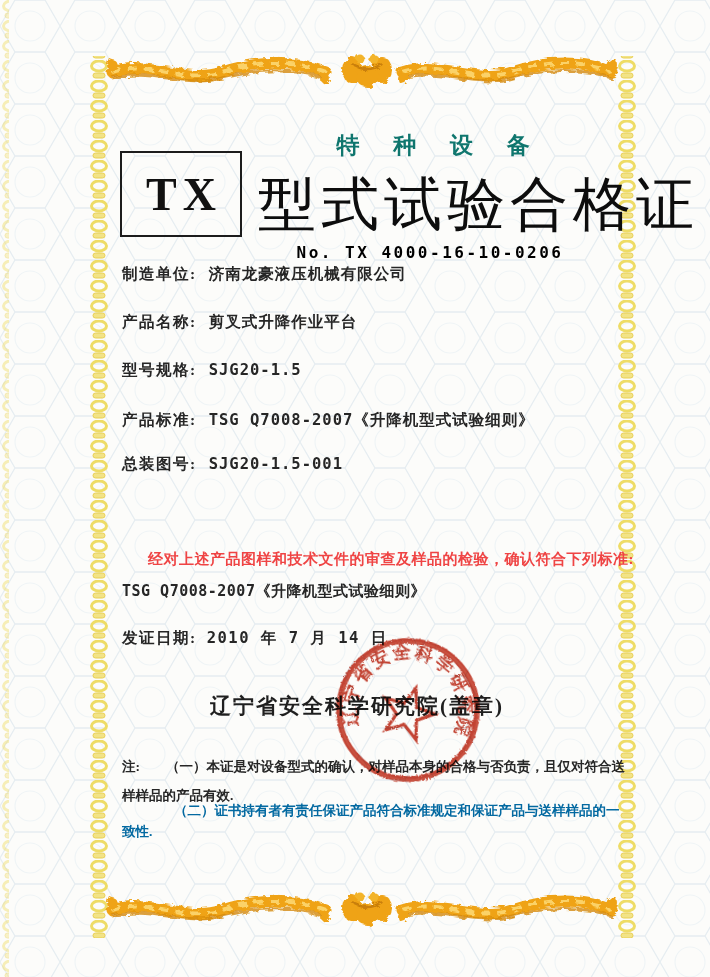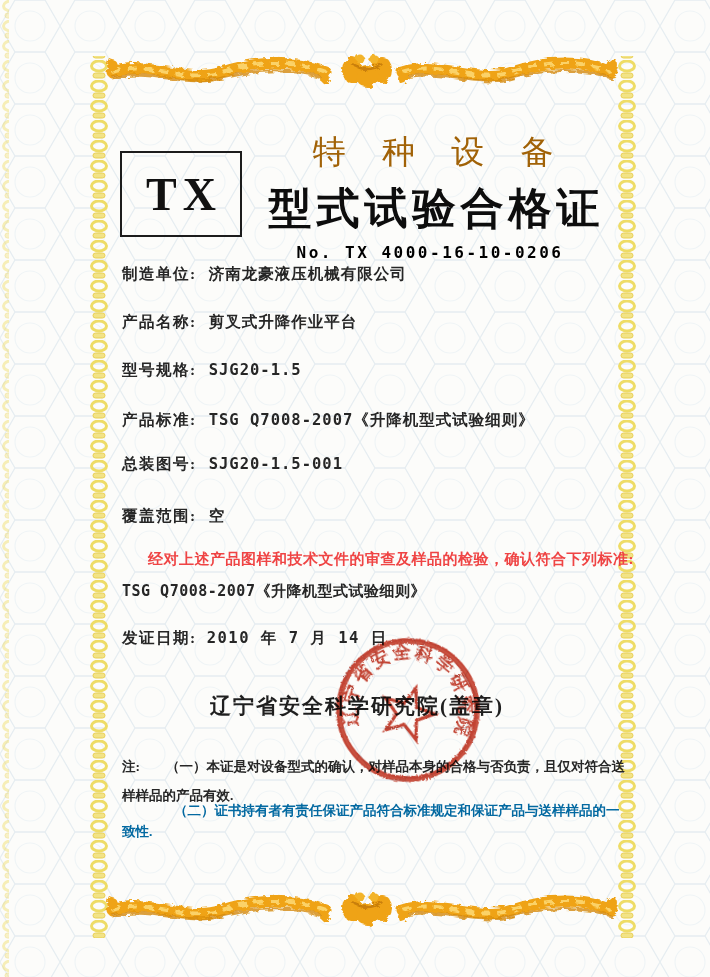--- a/index.html
+++ b/index.html
@@ -24,25 +24,25 @@
     display:flex;align-items:center;justify-content:center;
     background:transparent;
   }
   .tx-box span{
     font-size:46px;font-weight:bold;letter-spacing:6px;
     font-family:"Liberation Serif",serif;color:#111;
     transform:translateX(3px);
   }
   .title-block{left:255px;top:130px;width:360px;text-align:center;}
   .cat-title{
-    font-size:33px;font-weight:normal;letter-spacing:14px;color:#a16207;
+    font-size:23px;font-weight:bold;letter-spacing:14px;color:#0f766e;
     white-space:nowrap;margin-left:10px;
   }
   .main-title{
-    font-size:43px;font-weight:bold;letter-spacing:5px;color:#0d0d0d;
+    font-size:58px;font-weight:normal;letter-spacing:5px;color:#0d0d0d;
     white-space:nowrap;margin-top:5px;margin-left:3px;
   }
   .cert-no{
     left:280px;top:243px;width:300px;text-align:center;
     font-family:"DejaVu Sans Mono","Liberation Mono",monospace;
     font-size:16px;font-weight:bold;letter-spacing:2.5px;color:#000000;
     white-space:nowrap;
   }
 
   
@@ -154,23 +154,20 @@
       <span class="lbl">制造单位:</span><span class="val">济南龙豪液压机械有限公司</span>
     </div>
     <div class="abs field-row" style="top:360px">
       <span class="lbl">型号规格:</span><span class="val">SJG20-1.5</span>
     </div>
     <div class="abs field-row" style="top:410px">
       <span class="lbl">产品标准:</span><span class="val">TSG Q7008-2007《升降机型式试验细则》</span>
     </div>
     <div class="abs field-row" style="top:454px">
       <span class="lbl">总装图号:</span><span class="val">SJG20-1.5-001</span>
-    </div>
-    <div class="abs field-row" style="top:506px">
-      <span class="lbl">覆盖范围:</span><span class="val">空</span>
     </div>
 
     <div class="abs confirm-1">经对上述产品图样和技术文件的审查及样品的检验，确认符合下列标准:</div>
     <div class="abs confirm-2">TSG Q7008-2007《升降机型式试验细则》</div>
 
     <div class="abs date-row">
       <span>发证日期:</span><span class="val">2010 年 7 月 14 日</span>
     </div>
 
     <div class="abs org-line">辽宁省安全科学研究院(盖章)</div>

